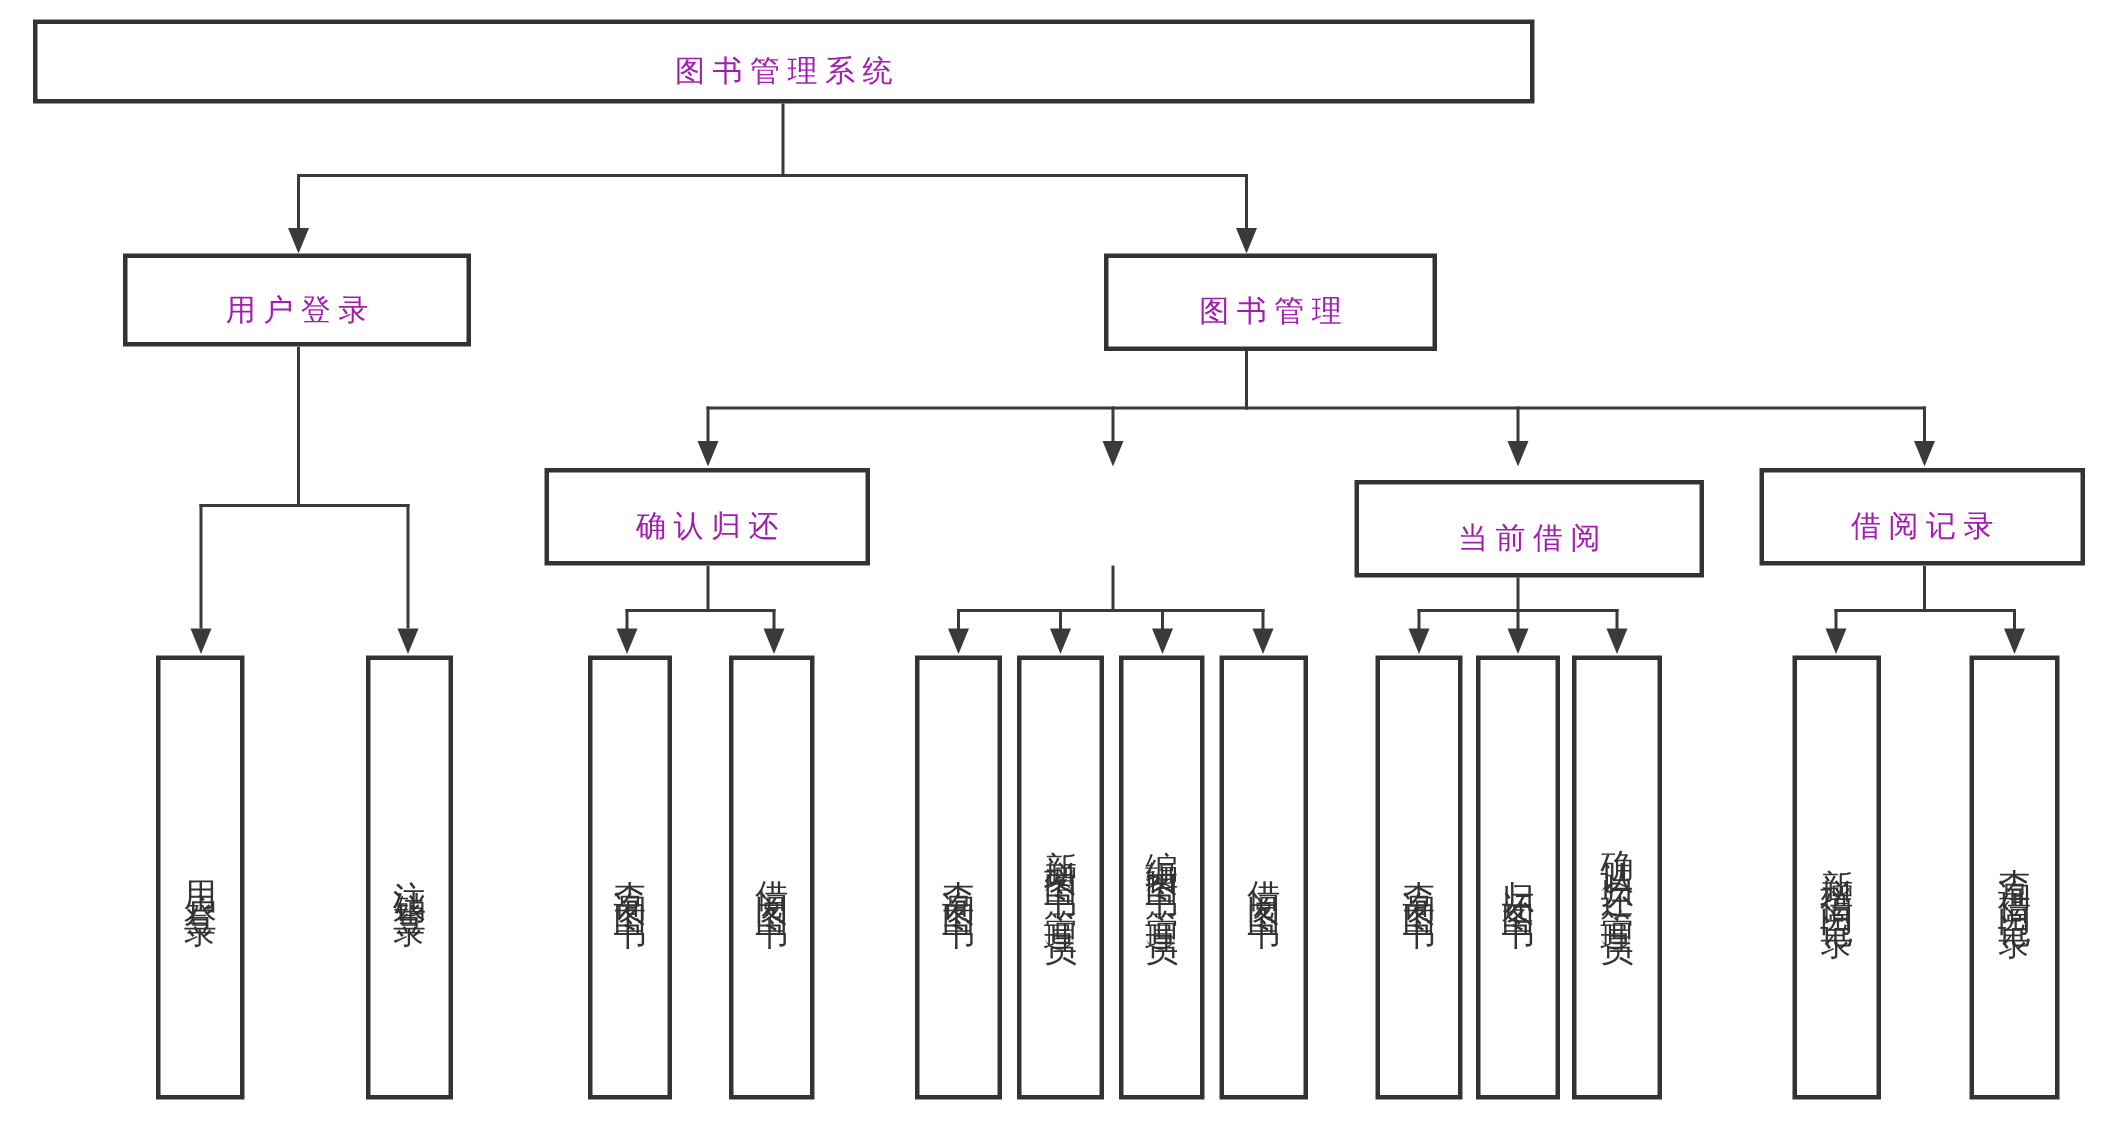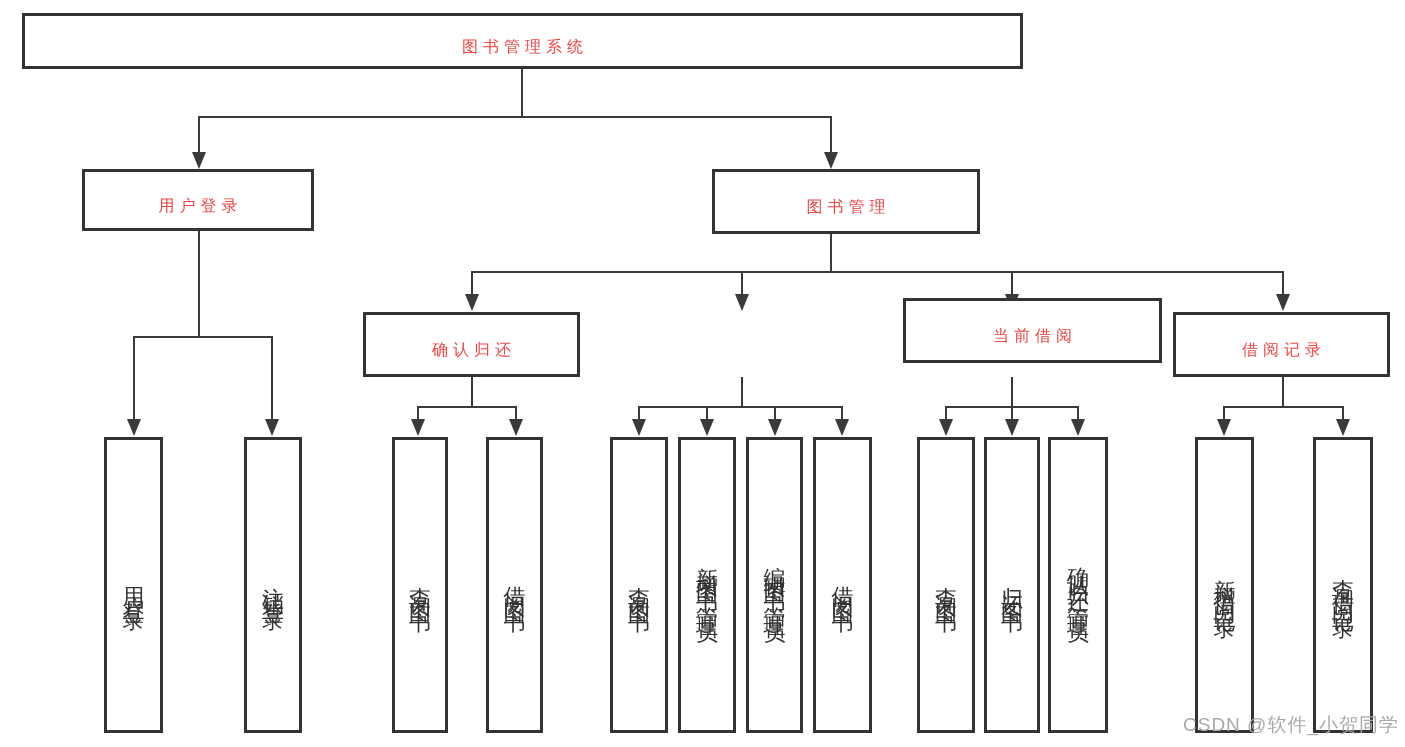--- a/index.html
+++ b/index.html
@@ -19,22 +19,22 @@
     position: absolute;
     box-sizing: border-box;
     border: 3px solid #333333;
     background: #ffffff;
     display: flex;
     align-items: center;
     justify-content: center;
     z-index: 2;
   }
   .hlabel {
-    font-size: 16px;
-    color: #ef4444;
+    font-size: 20px;
+    color: #a21caf;
     letter-spacing: 5px;
     text-indent: 5px;
     white-space: nowrap;
     margin-top: 12px;
   }
   .vbox {
     top: 437px;
     height: 296px;
   }
   .vtext {
@@ -82,28 +82,28 @@
 
 <div id="canvas">
 
   <div class="box" style="left:22px;top:13px;width:1001px;height:56px">
     <span class="hlabel">图书管理系统</span>
   </div>
 
   <div class="box" style="left:82px;top:169px;width:232px;height:62px">
     <span class="hlabel">用户登录</span>
   </div>
-  <div class="box" style="left:712px;top:169px;width:268px;height:65px">
+  <div class="box" style="left:736px;top:169px;width:222px;height:65px">
     <span class="hlabel">图书管理</span>
   </div>
 
   <div class="box" style="left:363px;top:312px;width:217px;height:65px">
     <span class="hlabel">确认归还</span>
   </div>
-  <div class="box" style="left:903px;top:298px;width:259px;height:65px">
+  <div class="box" style="left:903px;top:320px;width:233px;height:65px">
     <span class="hlabel">当前借阅</span>
   </div>
   <div class="box" style="left:1173px;top:312px;width:217px;height:65px">
     <span class="hlabel">借阅记录</span>
   </div>
 
   <div class="box vbox" style="left:104px;width:59px">
     <span class="vtext">用户登录</span>
   </div>
   <div class="box vbox" style="left:244px;width:58px">
@@ -199,15 +199,14 @@
   <div class="lv" style="left:1077px;top:406px;height:14px"></div>
   <div class="ah" style="left:1071px;top:419px"></div>
 
   <div class="lv" style="left:1282px;top:377px;height:31px"></div>
   <div class="lh" style="left:1223px;top:406px;width:121px"></div>
   <div class="lv" style="left:1223px;top:406px;height:14px"></div>
   <div class="ah" style="left:1217px;top:419px"></div>
   <div class="lv" style="left:1342px;top:406px;height:14px"></div>
   <div class="ah" style="left:1336px;top:419px"></div>
 
-  <div class="watermark">CSDN @软件_小贺同学</div>
 
 </div>
 
 </body></html>

